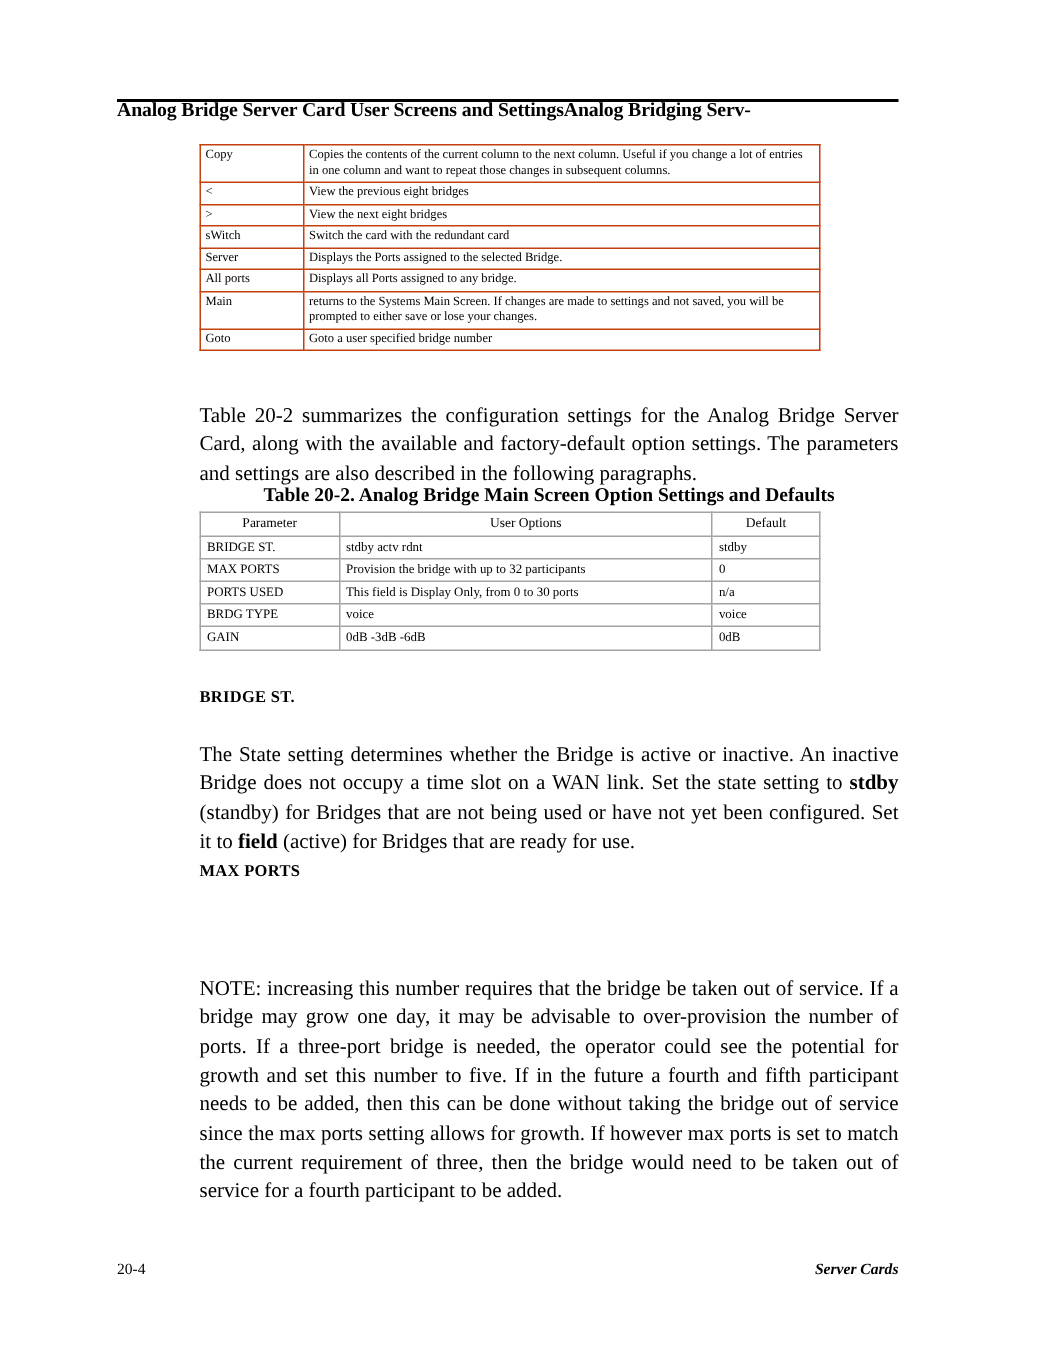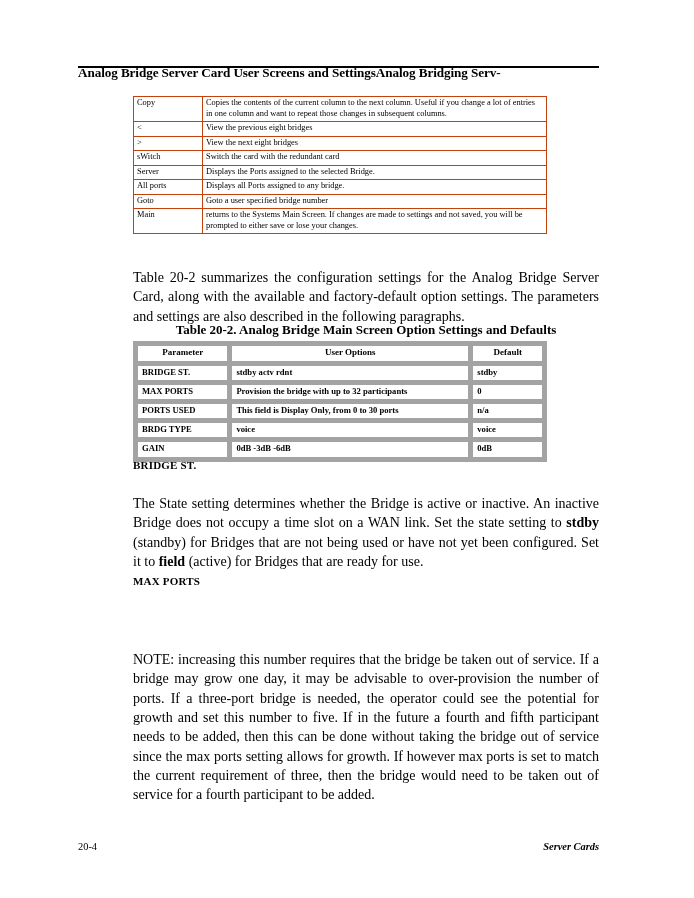--- a/index.html
+++ b/index.html
@@ -87,24 +87,24 @@
   .opt-table {
     position: absolute;
     left: 133px;
     top: 341px;
     width: 414px;
     border-collapse: collapse;
     font-size: 8.6px;
     line-height: 1.3;
   }
   .opt-table td, .opt-table th {
-    border: 5px solid #a3a3a3;
+    border: 1px solid #a3a3a3;
     padding: 1px 4px 2px 4px;
     vertical-align: top;
-    font-weight: bold;
+    font-weight: normal;
     text-align: left;
   }
   .opt-table th {
     text-align: center;
     font-size: 9px;
   }
   .opt-table .col-param { width: 88px; }
   .opt-table .col-opts  { width: 258px; }
   .opt-table .col-def   { width: 66px; }
 
@@ -168,26 +168,26 @@
       </tr>
       <tr>
         <td class="c1">Server</td>
         <td>Displays the Ports assigned to the selected Bridge.</td>
       </tr>
       <tr>
         <td class="c1">All ports</td>
         <td>Displays all Ports assigned to any bridge.</td>
       </tr>
       <tr>
+        <td class="c1">Main</td>
+        <td>returns to the Systems Main Screen. If changes are made to settings and not saved, you will be prompted to either save or lose your changes.</td>
+      </tr>
+      <tr>
         <td class="c1">Goto</td>
         <td>Goto a user specified bridge number</td>
-      </tr>
-      <tr>
-        <td class="c1">Main</td>
-        <td>returns to the Systems Main Screen. If changes are made to settings and not saved, you will be prompted to either save or lose your changes.</td>
       </tr>
     </tbody>
   </table>
 
   <div class="para p-summary">Table 20-2 summarizes the configuration settings for the Analog Bridge Server Card, along with the available and factory-default option settings. The parameters and settings are also described in the following paragraphs.</div>
 
   <div class="table2-caption">Table 20-2. Analog Bridge Main Screen Option Settings and Defaults</div>
 
   <table class="opt-table">
     <thead>

